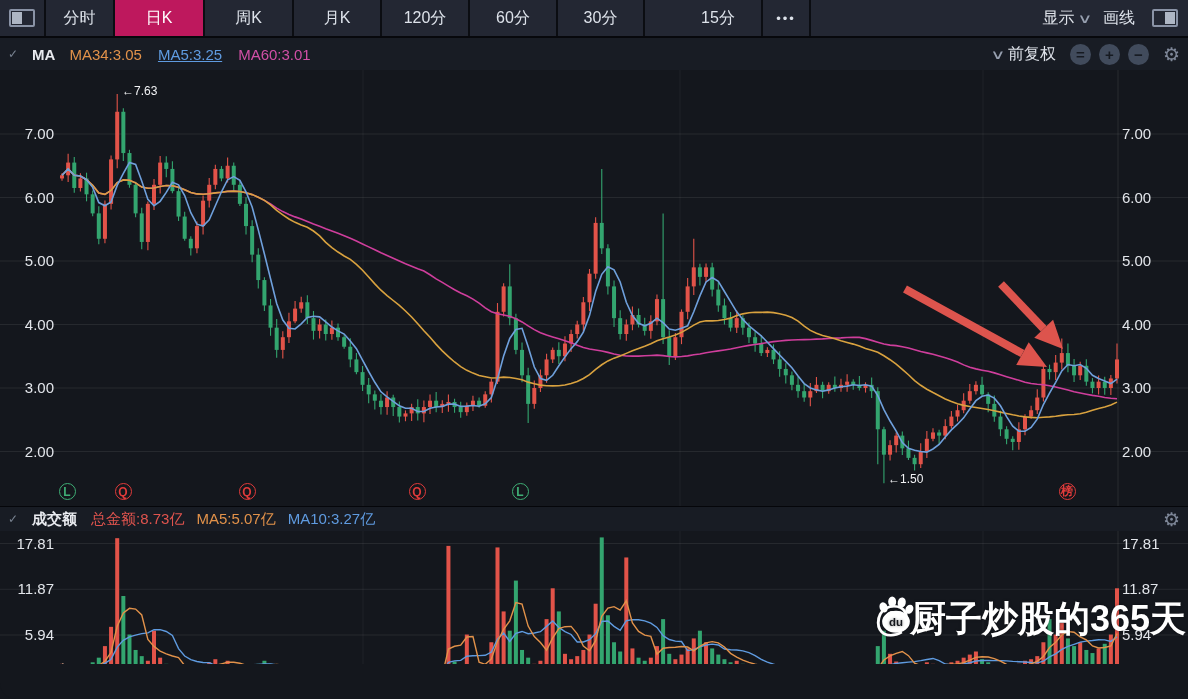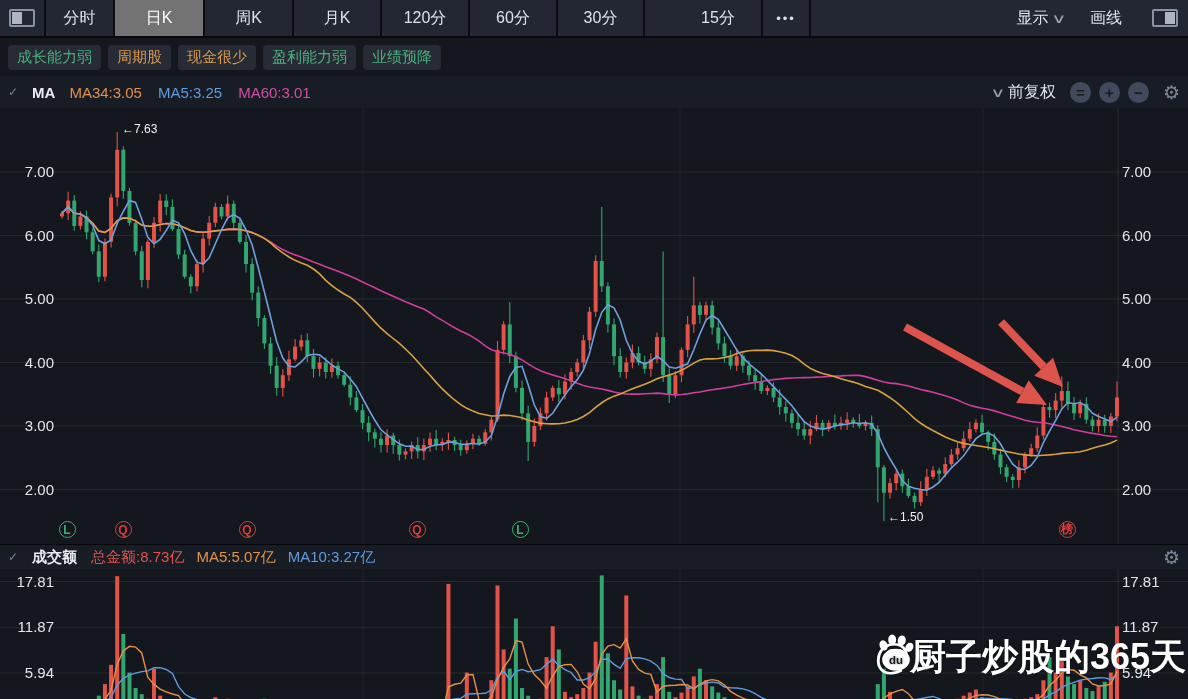--- a/index.html
+++ b/index.html
@@ -4,24 +4,24 @@
 <style>
   html,body{margin:0;padding:0;background:#14171d;width:1188px;height:699px;overflow:hidden;
     font-family:"Liberation Sans",sans-serif;-webkit-font-smoothing:antialiased;}
   .app{position:relative;width:1188px;height:699px;background:#14171d;color:#dfe3ea;border-radius:16px;}
 
   
   .tabbar{display:flex;align-items:stretch;height:36px;background:#232733;border-bottom:2px solid #07080c;}
   .cell{display:flex;align-items:center;justify-content:center;border-right:2px solid #0b0d12;}
   .icon-cell{width:44px;}
   .tab{font-size:16px;color:#dde2ea;cursor:pointer;}
-  .tab.sel{background:#737373;color:#fff;}
+  .tab.sel{background:#be185d;color:#fff;}
   .more-cell{width:46px;color:#dde2ea;font-size:13px;letter-spacing:2px;}
   .spacer{flex:1;border-right:none;}
-  .tb-right{display:flex;align-items:center;gap:26px;padding-right:10px;}
+  .tb-right{display:flex;align-items:center;gap:13px;padding-right:10px;}
   .tb-display{display:flex;align-items:center;gap:6px;font-size:16px;cursor:pointer;}
   .chev{color:#97a0b0;font-size:13px;transform:scaleX(1.6);display:inline-block;}
   .rect-icon{width:26px;height:18px;border:2px solid #8a93a6;border-radius:2px;position:relative;box-sizing:border-box;}
   .rect-icon::after{content:"";position:absolute;top:1px;bottom:1px;background:#aeb6c4;}
   .rect-icon.left::after{left:1px;width:45%;}
   .rect-icon.right::after{right:1px;width:45%;}
 
   
   .tagbar{display:flex;align-items:center;gap:7px;height:38px;background:#14171d;padding-left:8px;}
   .tag{background:#262b35;border-radius:4px;padding:3px 9px;font-size:15px;}
@@ -78,34 +78,27 @@
         <span>显示</span>
         <span class="chev">∨</span>
       </div>
       <div class="tab">画线</div>
       <div style="padding-left:4px;">
         <div class="rect-icon right"></div>
       </div>
     </div>
   </div>
 
-  <div class="tagbar" id="tagbar">
-      <div class="tag green">成长能力弱</div>
-      <div class="tag orange">周期股</div>
-      <div class="tag orange">现金很少</div>
-      <div class="tag green">盈利能力弱</div>
-      <div class="tag green">业绩预降</div>
-    </div>
 
   <div class="legend">
     <span class="check">✓</span>
     <span class="leg-title">MA</span>
     <span id="ma-items" style="display:flex;gap:16px;">
         <span style="color: rgb(226, 146, 74);">MA34:3.05</span>
-        <span style="color: rgb(95, 155, 224);">MA5:3.25</span>
+        <span style="color: rgb(95, 155, 224); text-decoration: underline;">MA5:3.25</span>
         <span style="color: rgb(209, 79, 166);">MA60:3.01</span>
       </span>
     <span class="leg-spacer"></span>
     <span class="adjust">
       <span class="chev">∨</span>
       <span>前复权</span>
     </span>
     <span id="chart-buttons" style="display:flex;gap:8px;align-items:center;">
         <div class="cbtn">=</div>
         <div class="cbtn">+</div>

